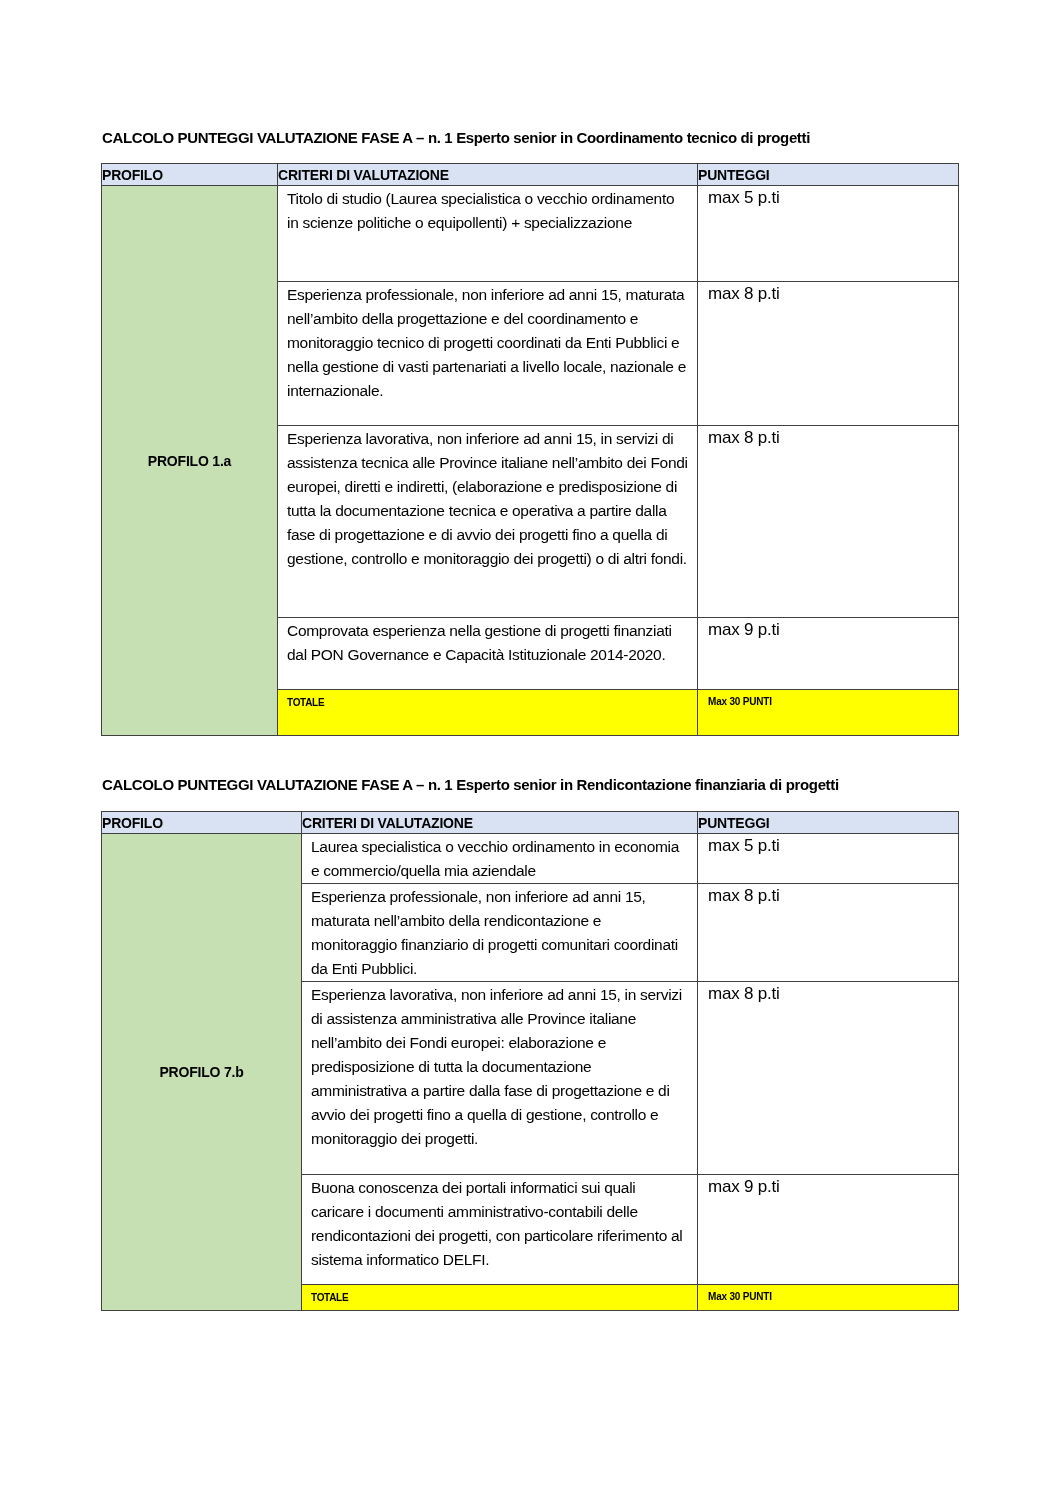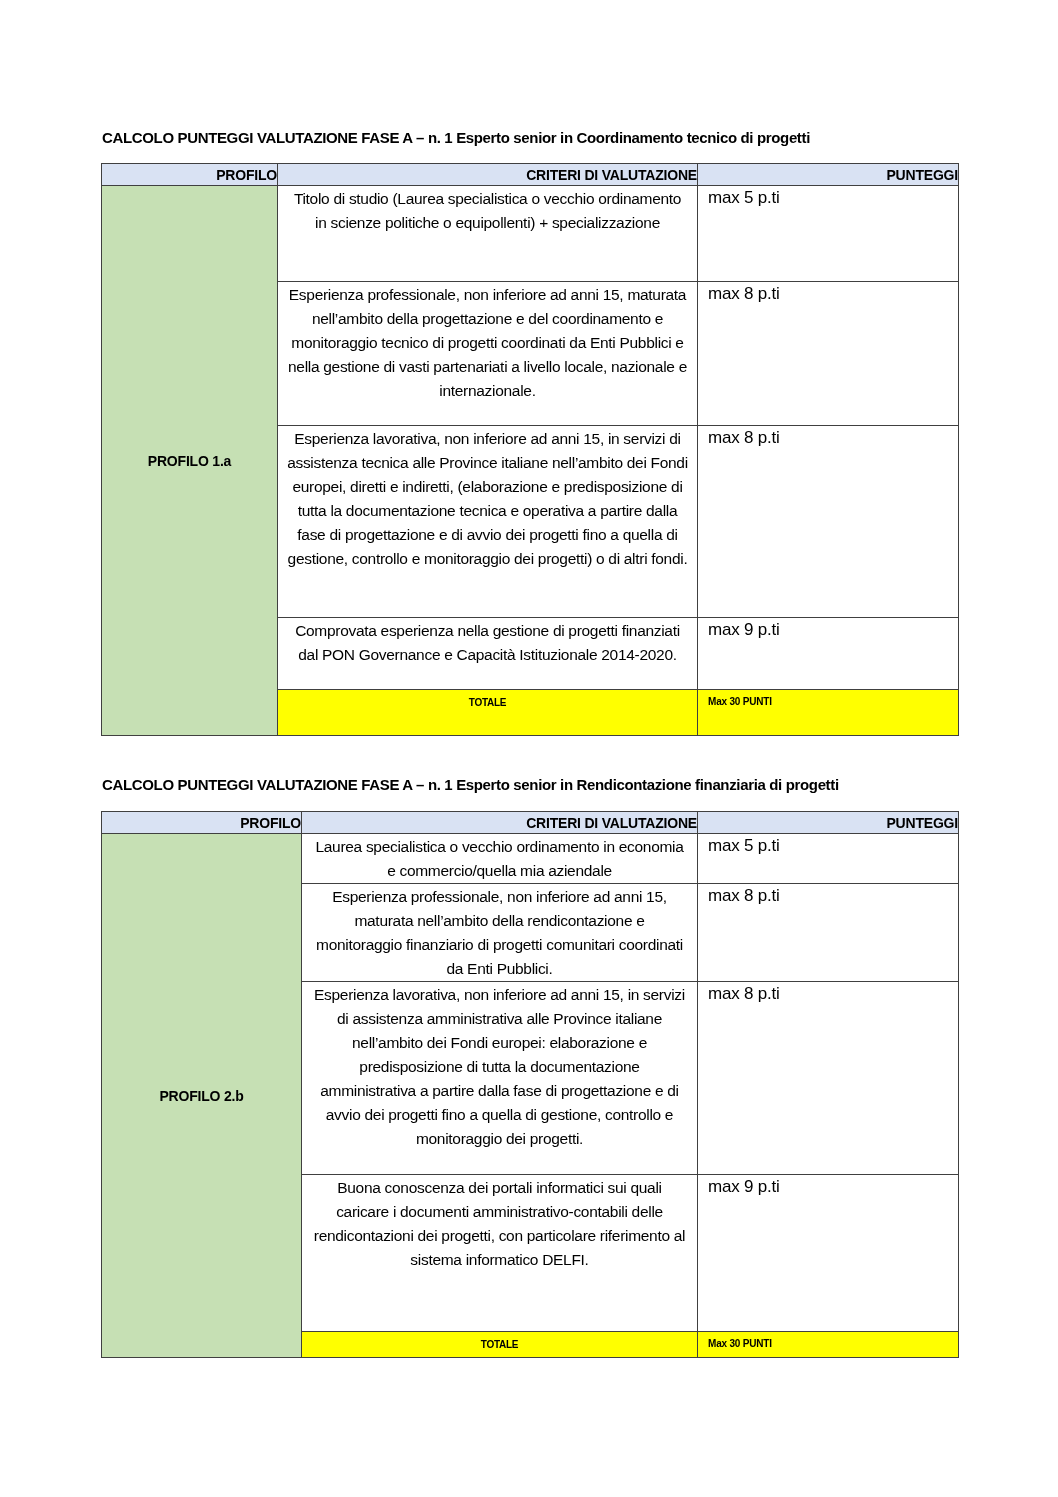--- a/index.html
+++ b/index.html
@@ -10,27 +10,27 @@
   }
   table.grid {
     position: absolute; left: 101px; width: 857px; border-collapse: collapse;
     table-layout: fixed; font-size: 15.5px; letter-spacing: -0.3px;
   }
   table.grid td, table.grid th {
     border: 1px solid #404040; padding: 0; vertical-align: top;
   }
   table.grid th {
     background: #d9e2f3; font-weight: bold; font-size: 14px; height: 21px;
-    text-align: right; vertical-align: middle; letter-spacing: -0.2px;
+    text-align: left; vertical-align: middle; letter-spacing: -0.2px;
   }
   td.profile {
     background: #c6e0b4; font-weight: bold; font-size: 14px; text-align: center;
     vertical-align: middle !important; letter-spacing: -0.2px; margin-left: 40px;
   }
-  td.crit { padding: 1px 9px 0 9px !important; line-height: 24px; text-align: center; }
+  td.crit { padding: 1px 9px 0 9px !important; line-height: 24px; }
   td.score { padding: 3px 10px 0 10px !important; font-size: 17px; line-height: 18px; letter-spacing: -0.2px; }
   tr.total td.crit, tr.total td.score { background: #ffff00; font-weight: bold; }
   tr.total td.crit { font-size: 10px; }
   tr.total td.score { font-size: 10px; }
 </style>
 </head>
 <body>
 
 <div class="section-title" style="top:129px;">CALCOLO PUNTEGGI VALUTAZIONE FASE A – n. 1 Esperto senior in Coordinamento tecnico  di progetti</div>
 
@@ -78,33 +78,33 @@
       <col style="width:396px">
       <col style="width:261px">
     </colgroup>
   <tbody>
       <tr>
     <th style="background: rgb(217, 226, 243);">PROFILO</th>
     <th style="background: rgb(217, 226, 243);">CRITERI DI VALUTAZIONE</th>
     <th style="background: rgb(217, 226, 243);">PUNTEGGI</th>
   </tr>
   <tr style="height:48px;">
-    <td class="profile" rowspan="5" style="background: rgb(198, 224, 180);">PROFILO 2.b</td>
+    <td class="profile" rowspan="5" style="background: rgb(198, 224, 180);">PROFILO 7.b</td>
     <td class="crit">Laurea specialistica o vecchio ordinamento in economia e commercio/quella mia aziendale</td>
     <td class="score">max 5 p.ti</td>
   </tr>
   <tr style="height:97px;">
     <td class="crit">Esperienza professionale, non inferiore ad anni 15, maturata nell’ambito della rendicontazione e monitoraggio finanziario di progetti comunitari coordinati da Enti Pubblici.</td>
     <td class="score">max 8 p.ti</td>
   </tr>
   <tr style="height:193px;">
     <td class="crit">Esperienza lavorativa, non inferiore ad anni 15, in servizi di assistenza amministrativa alle Province italiane nell’ambito dei Fondi europei: elaborazione e predisposizione di tutta la documentazione amministrativa a partire dalla fase di progettazione e di avvio dei progetti fino a quella di gestione, controllo e monitoraggio dei progetti.</td>
     <td class="score">max 8 p.ti</td>
   </tr>
-  <tr style="height:157px;">
+  <tr style="height:110px;">
     <td class="crit">Buona conoscenza dei portali informatici sui quali caricare i documenti amministrativo-contabili delle rendicontazioni dei progetti, con particolare riferimento al sistema informatico DELFI.</td>
     <td class="score">max 9 p.ti</td>
   </tr>
   <tr class="total" style="height:22px;">
     <td class="crit" style="background: rgb(255, 255, 0);">TOTALE</td>
     <td class="score" style="background: rgb(255, 255, 0);">Max 30 PUNTI</td>
   </tr>
 </tbody>
   </table>
 

